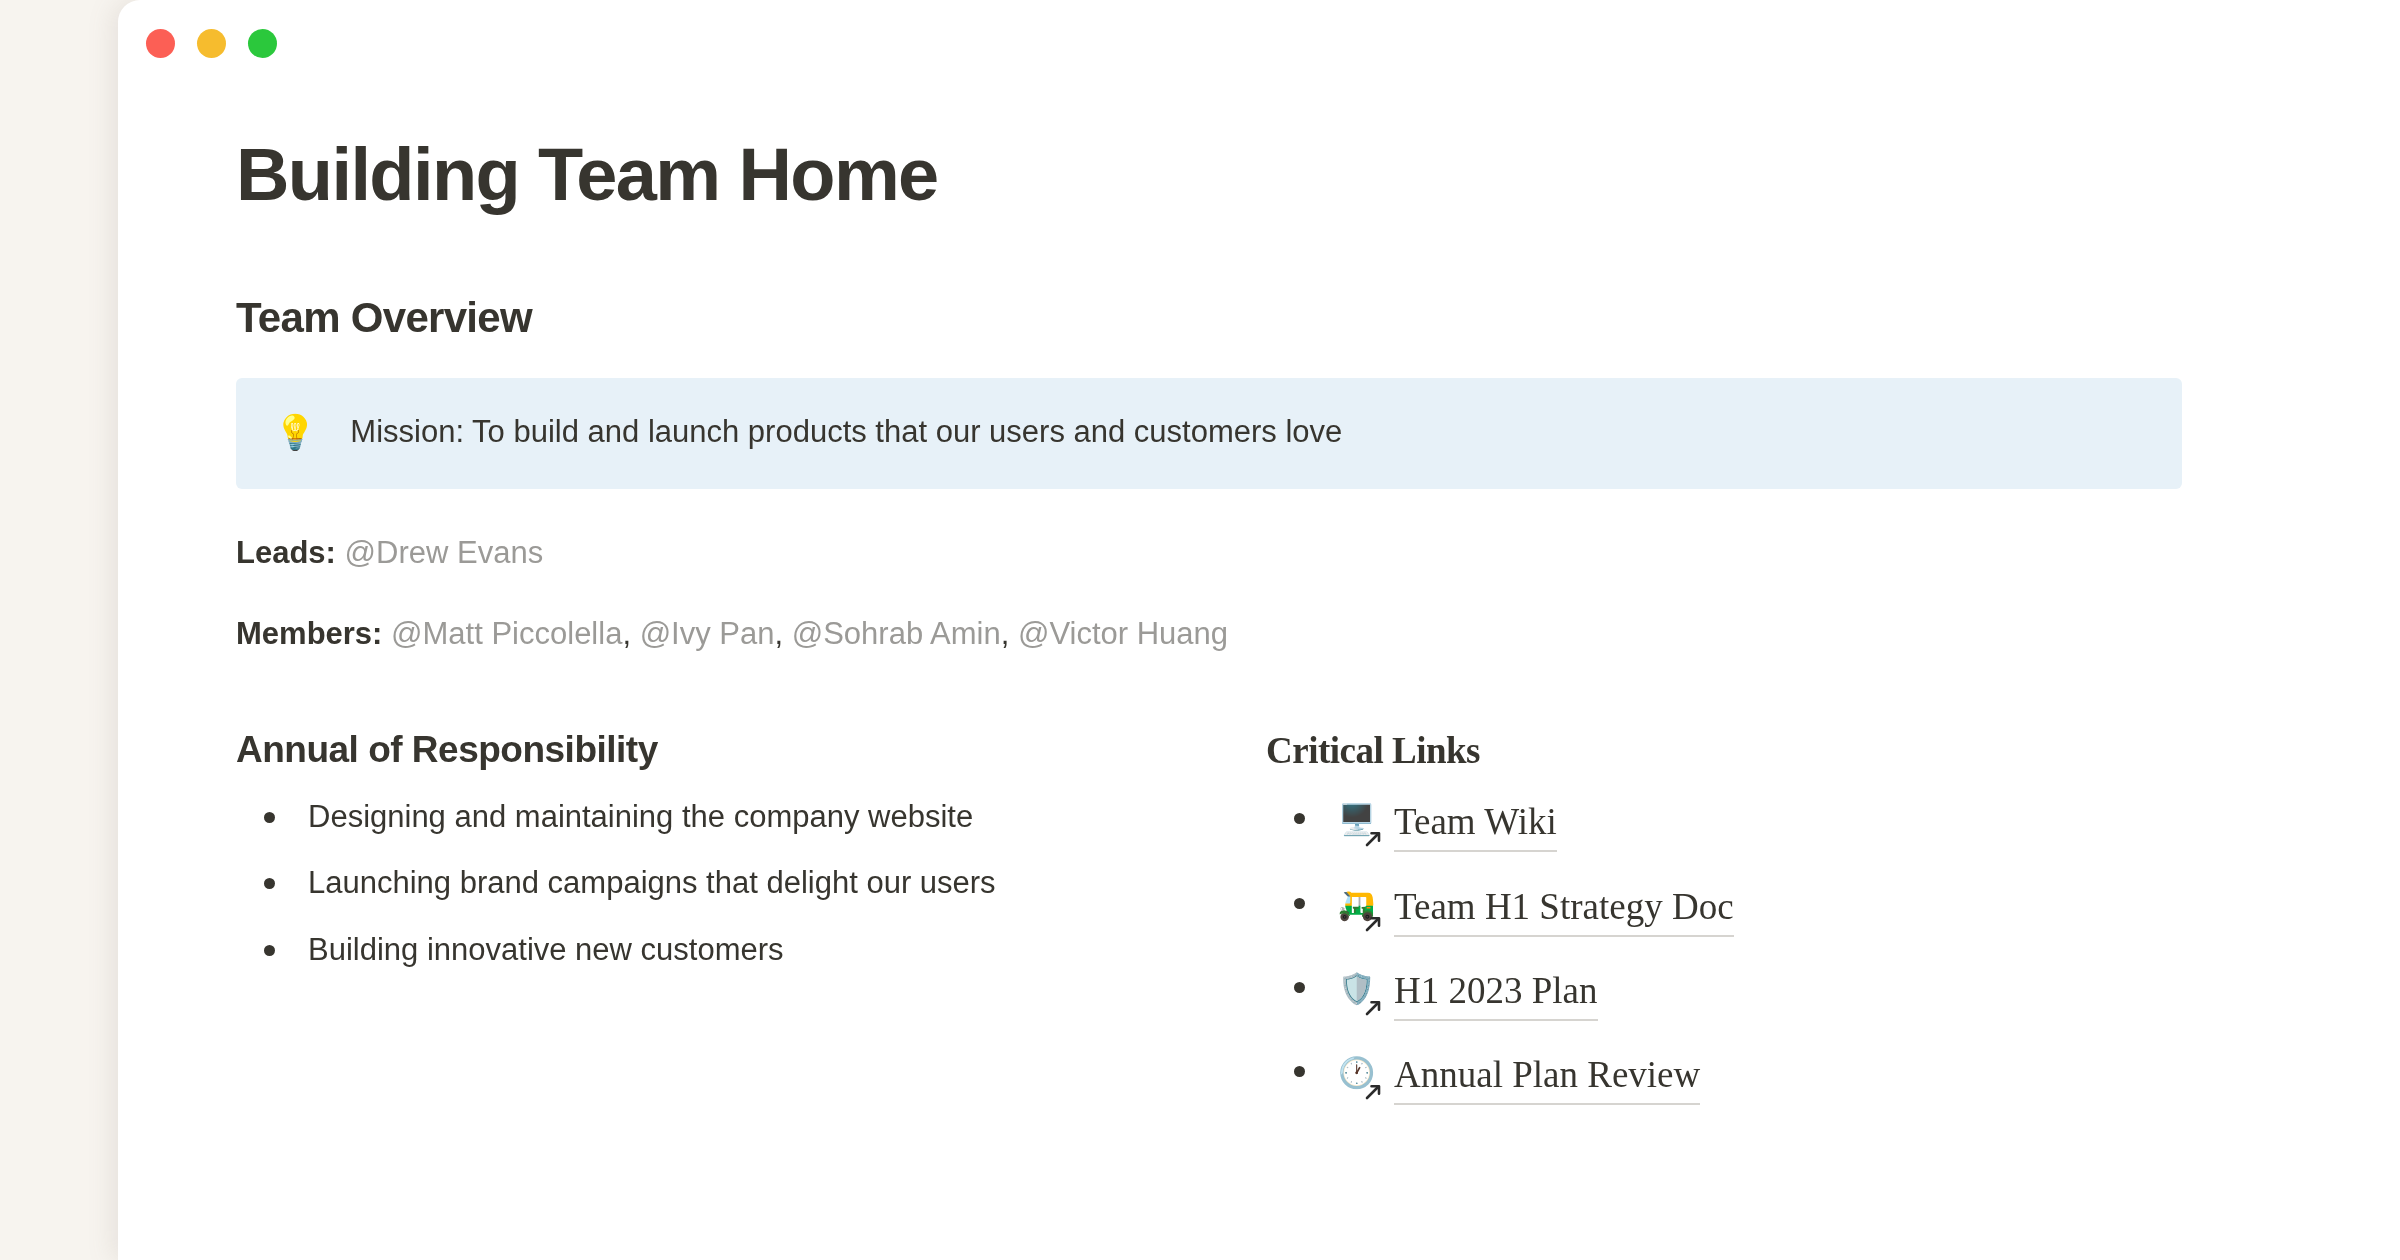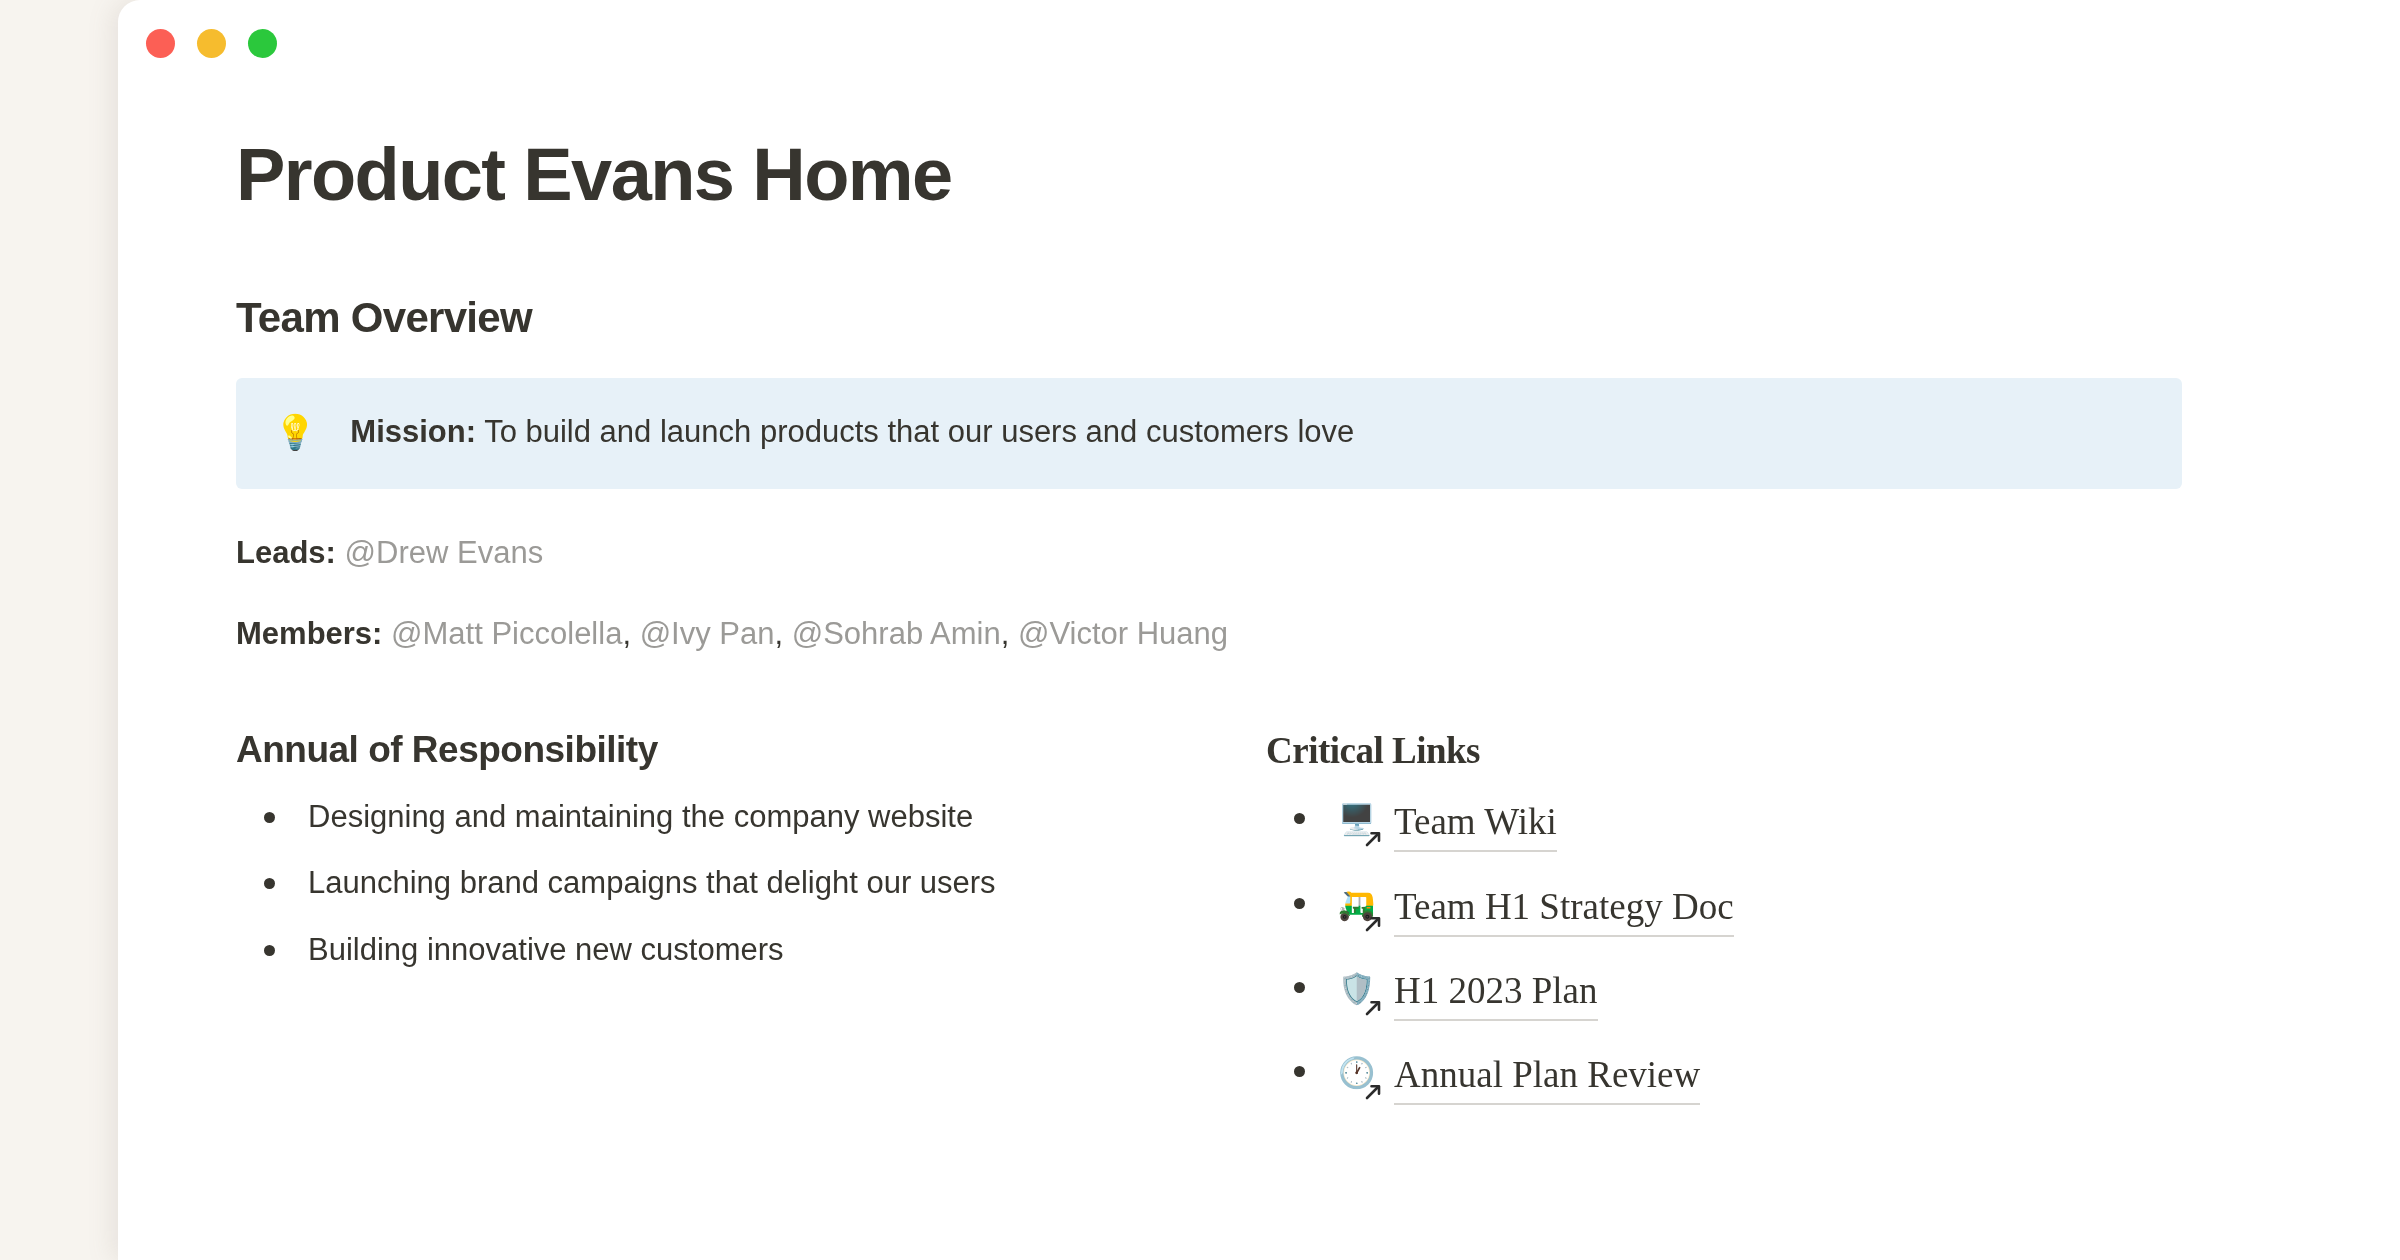--- a/index.html
+++ b/index.html
@@ -100,21 +100,21 @@
   .callout-emoji {
     font-size: 34px;
     line-height: 1.32;
     flex: 0 0 auto;
   }
   .callout-text {
     font-size: 31px;
     line-height: 1.42;
     color: #37352f;
   }
-  .callout-text .lead { font-weight: 700; }
+  .callout-text .lead { font-weight: 400; }
 
   
   .meta-row {
     font-size: 31px;
     line-height: 1.45;
     color: #37352f;
     margin-top: 36px;
   }
   .meta-row:first-of-type { margin-top: 42px; }
   .meta-label { font-weight: 700; color: #37352f; }
@@ -217,21 +217,21 @@
     <div id="titlebar">
       <div class="traffic-lights">
         <span class="light" id="tl-close" style="background: rgb(252, 95, 85);"></span>
         <span class="light" id="tl-minimize" style="background: rgb(246, 188, 46);"></span>
         <span class="light" id="tl-maximize" style="background: rgb(43, 200, 60);"></span>
       </div>
     </div>
 
     <div id="doc">
 
-      <h1 id="page-title">Product Evans Home</h1>
+      <h1 id="page-title">Building Team Home</h1>
 
       <h2 class="section-heading">Team Overview</h2>
 
       <div id="callout">
         <span class="callout-emoji">💡</span>
         <div class="callout-text">
           <span class="lead">Mission:</span><span> To build and launch products that our users and customers love</span>
         </div>
       </div>
 

